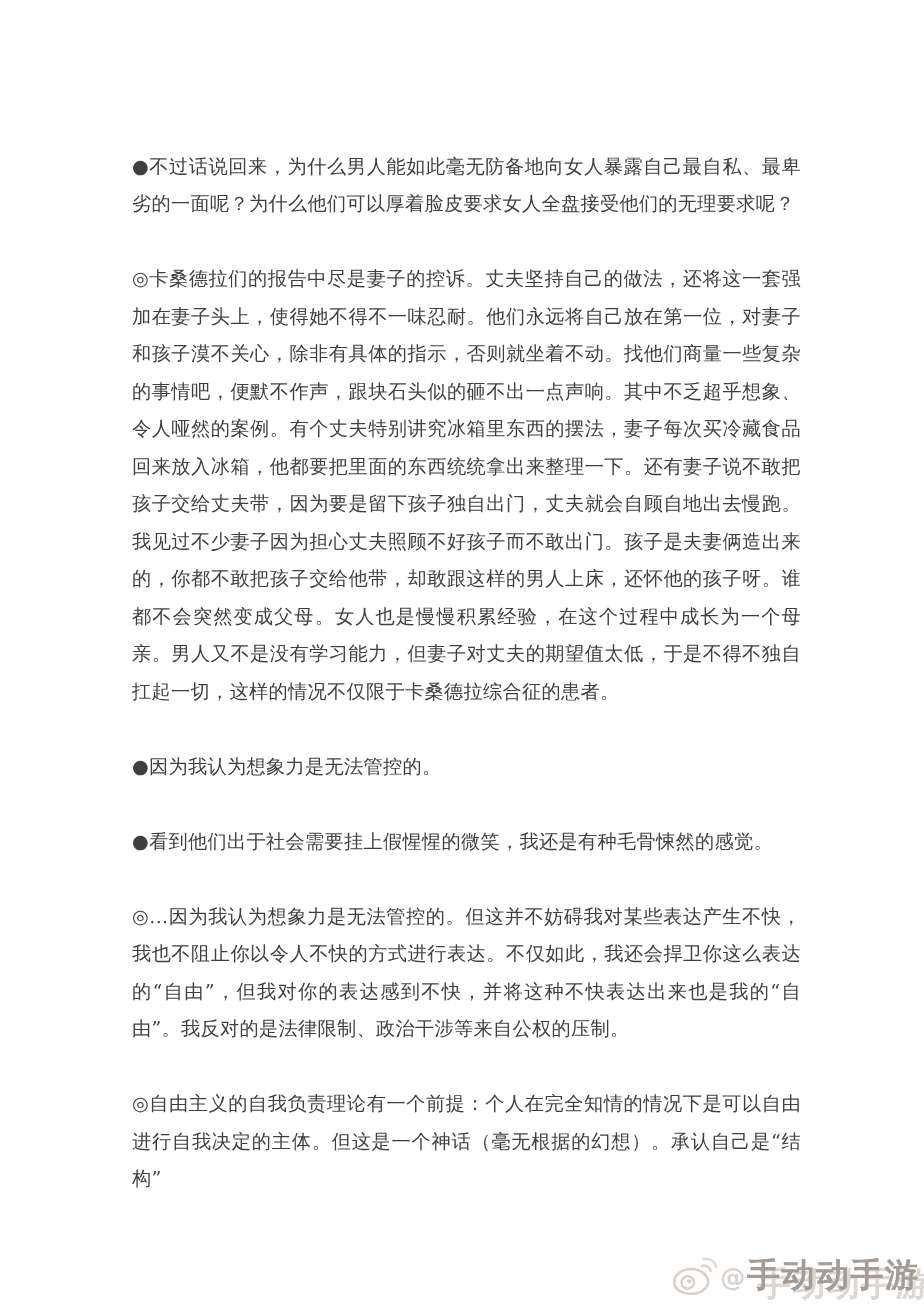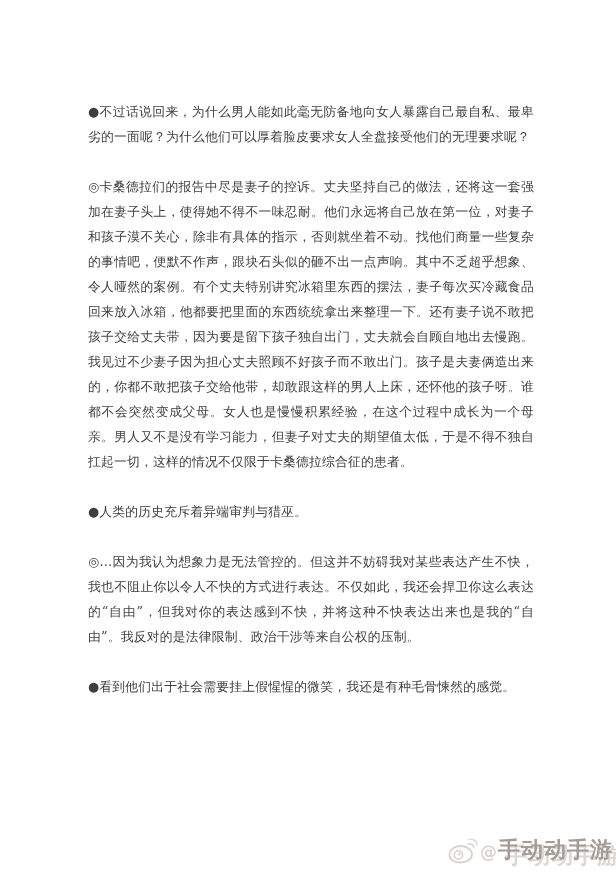--- a/index.html
+++ b/index.html
@@ -80,23 +80,24 @@
   }
 </style>
 </head>
 <body>
 
 <div class="page">
 
   <main class="doc">
     <p>●不过话说回来，为什么男人能如此毫无防备地向女人暴露自己最自私、最卑劣的一面呢？为什么他们可以厚着脸皮要求女人全盘接受他们的无理要求呢？</p>
     <p>◎卡桑德拉们的报告中尽是妻子的控诉。丈夫坚持自己的做法，还将这一套强加在妻子头上，使得她不得不一味忍耐。他们永远将自己放在第一位，对妻子和孩子漠不关心，除非有具体的指示，否则就坐着不动。找他们商量一些复杂的事情吧，便默不作声，跟块石头似的砸不出一点声响。其中不乏超乎想象、令人哑然的案例。有个丈夫特别讲究冰箱里东西的摆法，妻子每次买冷藏食品回来放入冰箱，他都要把里面的东西统统拿出来整理一下。还有妻子说不敢把孩子交给丈夫带，因为要是留下孩子独自出门，丈夫就会自顾自地出去慢跑。我见过不少妻子因为担心丈夫照顾不好孩子而不敢出门。孩子是夫妻俩造出来的，你都不敢把孩子交给他带，却敢跟这样的男人上床，还怀他的孩子呀。谁都不会突然变成父母。女人也是慢慢积累经验，在这个过程中成长为一个母亲。男人又不是没有学习能力，但妻子对丈夫的期望值太低，于是不得不独自扛起一切，这样的情况不仅限于卡桑德拉综合征的患者。</p>
-    <p>●人类的历史充斥着异端审判与猎巫。</p>
+    <p>●因为我认为想象力是无法管控的。</p>
+    <p>●看到他们出于社会需要挂上假惺惺的微笑，我还是有种毛骨悚然的感觉。</p>
     <p>◎...因为我认为想象力是无法管控的。但这并不妨碍我对某些表达产生不快，我也不阻止你以令人不快的方式进行表达。不仅如此，我还会捍卫你这么表达的“自由”，但我对你的表达感到不快，并将这种不快表达出来也是我的“自由”。我反对的是法律限制、政治干涉等来自公权的压制。</p>
-    <p>●看到他们出于社会需要挂上假惺惺的微笑，我还是有种毛骨悚然的感觉。</p>
+    <p>◎自由主义的自我负责理论有一个前提：个人在完全知情的情况下是可以自由进行自我决定的主体。但这是一个神话（毫无根据的幻想）。承认自己是“结构”</p>
   </main>
 
   <div class="watermark">
     <svg class="wm-icon" viewBox="0 0 30 28" xmlns="http://www.w3.org/2000/svg">
 
       <path d="M13 10 C6 10, 1.5 14, 1.5 19 C1.5 23.5, 6.5 26.5, 12.5 26.5 C19 26.5, 24 23, 24 18.5 C24 14.5, 19.5 10, 13 10 Z" fill="none" stroke="#d9d1cc" stroke-width="1.8"></path>
       <circle cx="10.5" cy="19" r="4.2" fill="none" stroke="#d9d1cc" stroke-width="1.6"></circle>
       <circle cx="11.5" cy="18.2" r="1.4" fill="#d9d1cc"></circle>
 
       <path d="M20 8 C22.5 7.2, 25 8.5, 25.8 11" fill="none" stroke="#ddd5d0" stroke-width="1.7" stroke-linecap="round"></path>

